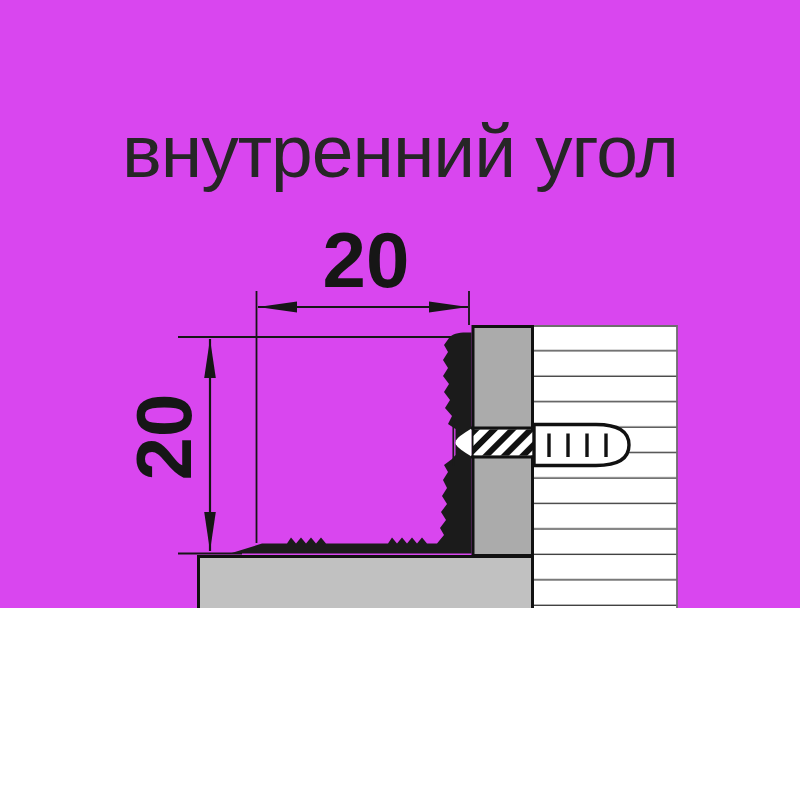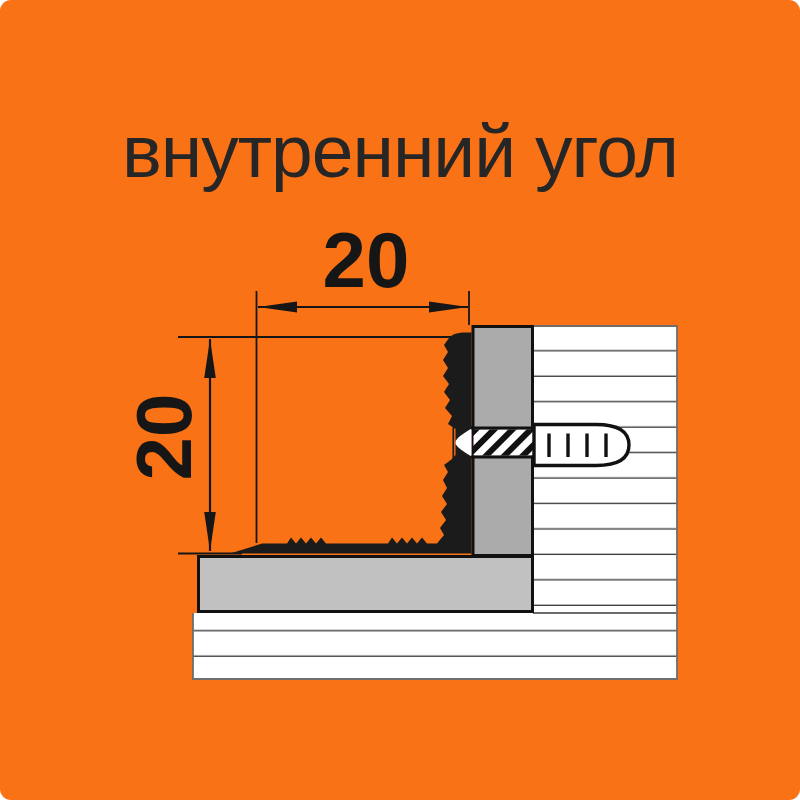--- a/index.html
+++ b/index.html
@@ -1,17 +1,17 @@
 <!DOCTYPE html>
 <html><head>
 <meta charset="utf-8">
 <style>
   html,body{margin:0;padding:0;background:#ffffff;}
-  .stage{position:relative;width:800px;height:800px;background:#f97316;overflow:hidden;
-         font-family:"Liberation Sans", sans-serif;border-radius:11px;}
+  .stage{position:relative;width:800px;height:608px;background:#d946ef;overflow:hidden;
+         font-family:"Liberation Sans", sans-serif;}
   .title{position:absolute;left:0;top:114px;width:800px;text-align:center;
          font-size:75px;line-height:1.0;letter-spacing:-1px;color:#262626;
          font-family:"Liberation Sans", sans-serif;}
   svg{position:absolute;left:0;top:0;}
   text{font-family:"Liberation Sans", sans-serif;font-weight:bold;fill:#161616;}
 </style>
 </head>
 <body>
 
 <div class="stage">

